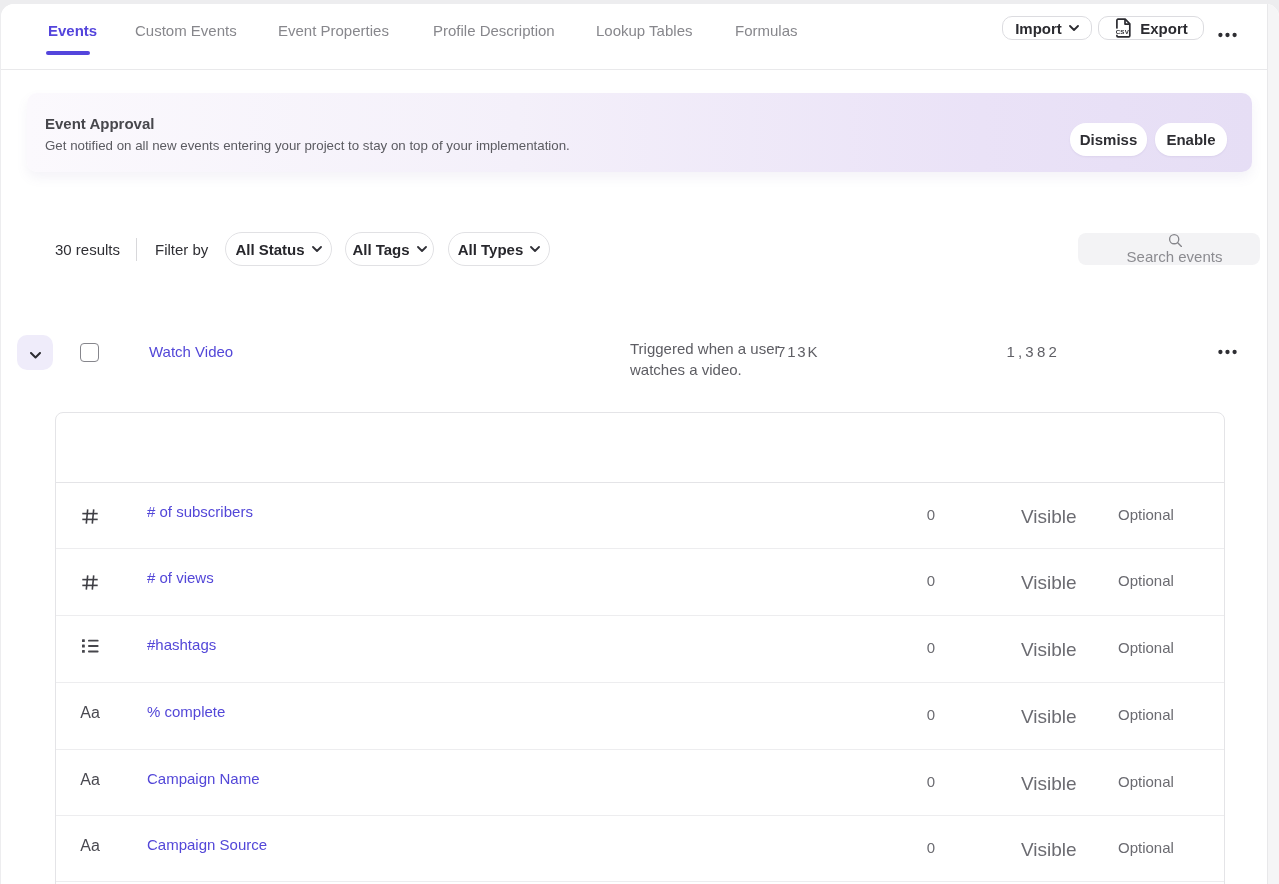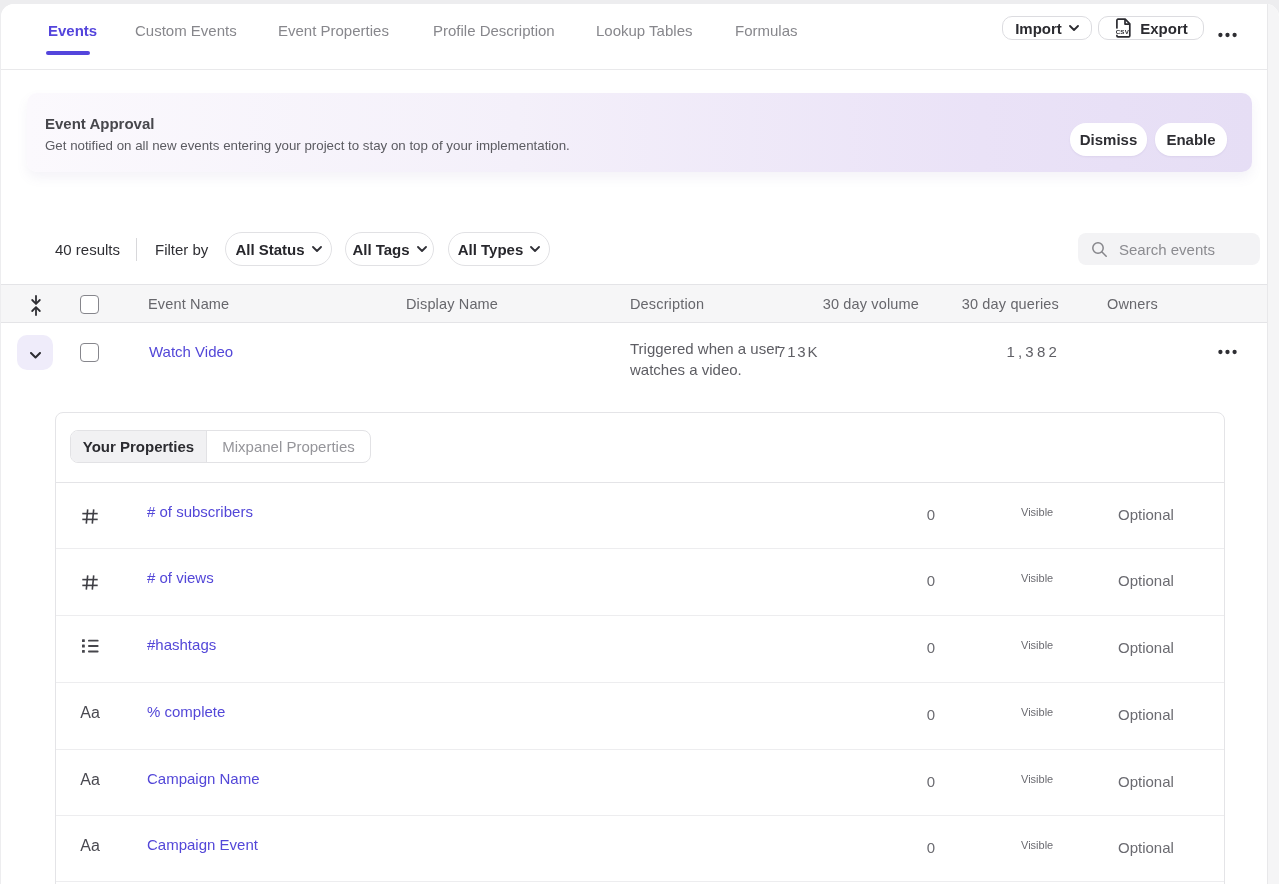--- a/index.html
+++ b/index.html
@@ -29,21 +29,21 @@
   .banner h3 { position:absolute; left:18px; top:22px; font-size:15px; font-weight:700; color:#47474c; }
   .banner p  { position:absolute; left:18px; top:45px; font-size:13.3px; color:#5b5b61; }
   .wbtn { position:absolute; top:30px; height:33px; border:none; border-radius:16px;
           background:#fff; display:flex; align-items:center; justify-content:center;
           font-size:15px; font-weight:700; color:#2e2e33;
           box-shadow:0 1px 2px rgba(80,60,130,0.08); }
   .pill { position:absolute; top:228px; height:34px; border:1px solid #e1e1e4; border-radius:17px;
           background:#fff; display:flex; align-items:center; justify-content:center;
           font-size:15px; font-weight:700; color:#27272c; gap:7px; }
   .search { position:absolute; left:1077px; top:229px; width:182px; height:32px;
-            border-radius:8px; background:#f3f3f5; display:flex; align-items:center; }
+            border-radius:8px; background:#f3f3f5; display:flex; align-items:center;flex-direction:column; }
 
   
   .thead { position:absolute; left:0; top:280px; width:1266px; height:39px;
            background:#f6f6f7; border-top:1px solid #e4e4e7; border-bottom:1px solid #e4e4e7; }
   .hlabel { position:absolute; top:11px; font-size:14.5px; letter-spacing:0.15px; color:#67676c; white-space:nowrap; }
   .cbx { position:absolute; width:19px; height:19px; border:1.4px solid #86868c;
          border-radius:4px; background:#fff; }
 
   
   .panel { position:absolute; left:54px; top:408px; width:1170px; height:500px;
@@ -55,21 +55,21 @@
              border-right:1px solid #e2e2e5; }
   .seg .s2 { width:163px; color:#95959a; display:flex; align-items:center;
              justify-content:center; font-size:15px; }
   .prow { position:absolute; left:0; width:1168px; height:67px; border-top:1px solid #ededef; }
   .picon { position:absolute; left:16px; top:0; width:36px; height:66px; display:flex;
            align-items:center; justify-content:center; color:#46464c; }
   .picon svg, .picon span { display:block; }
   .pname { position:absolute; left:91px; top:20px; font-size:15px; color:#5347d8; white-space:nowrap; }
   .pzero { position:absolute; left:779px; top:23px; width:100px; text-align:right;
            font-size:15px; color:#6b6b71; }
-  .pvis  { position:absolute; left:965px; top:23px; font-size:11px; color:#6b6b71; }
+  .pvis  { position:absolute; left:965px; top:23px; font-size:19px; color:#6b6b71; }
   .popt  { position:absolute; left:1062px; top:23px; font-size:15px; color:#6b6b71; }
 </style>
 </head>
 <body>
 <div class="card">
   <div class="gutter"></div>
 
   <div class="nav">
     <span class="tab active" style="left:47px;">Events</span>
     <span class="tab" style="left:134px;">Custom Events</span>
@@ -99,21 +99,21 @@
     </svg>
   </div>
 
   <div class="banner">
     <h3>Event Approval</h3>
     <p>Get notified on all new events entering your project to stay on top of your implementation.</p>
     <div class="wbtn" style="left:1043px; width:77px;">Dismiss</div>
     <div class="wbtn" style="left:1128px; width:72px;">Enable</div>
   </div>
 
-  <span class="abs" style="left:54px; top:237px; font-size:15px; color:#2f2f34;">40 results</span>
+  <span class="abs" style="left:54px; top:237px; font-size:15px; color:#2f2f34;">30 results</span>
   <div class="abs" style="left:135px; top:234px; width:1px; height:23px; background:#d8d8db;"></div>
   <span class="abs" style="left:154px; top:237px; font-size:15px; color:#2f2f34;">Filter by</span>
   <div class="pill" style="left:224px; width:107px;">All Status
     <svg width="10" height="6" viewBox="0 0 10 6">
         <path d="M1 1l4 4 4-4" fill="none" stroke="#303036" stroke-width="1.8" stroke-linecap="round" stroke-linejoin="round"></path>
       </svg>
   </div>
   <div class="pill" style="left:344px; width:89px;">All Tags
     <svg width="10" height="6" viewBox="0 0 10 6">
         <path d="M1 1l4 4 4-4" fill="none" stroke="#303036" stroke-width="1.8" stroke-linecap="round" stroke-linejoin="round"></path>
@@ -125,59 +125,38 @@
       </svg>
   </div>
   <div class="search">
     <svg style="margin-left:13px;" width="17" height="17" viewBox="0 0 17 17">
       <circle cx="7" cy="7" r="5.2" fill="none" stroke="#85858a" stroke-width="1.5"></circle>
       <path d="M11 11l4.2 4.2" stroke="#85858a" stroke-width="1.5" stroke-linecap="round"></path>
     </svg>
     <span style="margin-left:11px; font-size:15px; color:#8b8b90;">Search events</span>
   </div>
 
-  <div class="thead">
-    <svg class="abs" style="left:27px; top:10px;" width="16" height="21" viewBox="0 0 16 21">
-      <g stroke="#2e2e33" stroke-width="1.8" stroke-linecap="round" stroke-linejoin="round" fill="none">
-        <path d="M8 1v7.4"></path>
-          <path d="M4.2 5L8 8.8l3.8-3.8"></path>
-        <path d="M8 20v-7.4"></path>
-          <path d="M4.2 16L8 12.2l3.8 3.8"></path>
-      </g>
-    </svg>
-    <div class="cbx" style="left:79px; top:10px;"></div>
-    <span class="hlabel" style="left:147px;">Event Name</span>
-    <span class="hlabel" style="left:405px;">Display Name</span>
-    <span class="hlabel" style="left:629px;">Description</span>
-    <span class="hlabel" style="left:768px; width:150px; text-align:right;">30 day volume</span>
-    <span class="hlabel" style="left:908px; width:150px; text-align:right;">30 day queries</span>
-    <span class="hlabel" style="left:1106px;">Owners</span>
-  </div>
 
   <div class="abs" style="left:16px; top:331px; width:36px; height:35px; border-radius:10px; background:#efecfa;">
     <svg style="position:absolute; left:13px; top:17px;" width="11" height="7" viewBox="0 0 11 7">
         <path d="M1 1l4.5 4.5L10 1" fill="none" stroke="#2c2c31" stroke-width="2" stroke-linecap="round" stroke-linejoin="round"></path>
       </svg>
   </div>
   <div class="cbx" style="left:79px; top:339px;"></div>
   <span class="abs" style="left:148px; top:339px; font-size:15px; color:#5347d8;text-align:right;">Watch Video</span>
   <div class="abs" style="left:629px; top:334px; width:160px; font-size:15px; line-height:21px; color:#5d5d63;">Triggered when a user watches a video.</div>
   <span class="abs" style="left:776px; top:339px; width:141px; text-align:left; font-size:15px; color:#5f5f65; letter-spacing:1.8px;">713K</span>
   <span class="abs" style="left:917px; top:339px; width:142px; text-align:right; font-size:15px; color:#5f5f65; letter-spacing:3.2px;">1,382</span>
   <svg class="abs" style="left:1217px; top:345px;" width="19" height="6" viewBox="0 0 19 6">
     <circle cx="2.4" cy="3" r="2.15" fill="#2e2e33"></circle>
       <circle cx="9.5" cy="3" r="2.15" fill="#2e2e33"></circle>
       <circle cx="16.6" cy="3" r="2.15" fill="#2e2e33"></circle>
   </svg>
 
   <div class="panel">
-    <div class="seg">
-        <div class="s1">Your Properties</div>
-        <div class="s2">Mixpanel Properties</div>
-      </div>
 
     <div class="prow" style="top:69px; border-top:1px solid #e4e4e7;">
       <div class="picon">
           <svg width="16" height="15" viewBox="0 0 16 15">
             <g stroke="#3f3f45" stroke-width="1.6" fill="none">
               <path d="M5.7 0.4L4.3 14.6"></path>
               <path d="M11.7 0.4L10.3 14.6"></path>
               <path d="M0.3 4.6h15.4"></path>
               <path d="M0.3 10.4h15.4"></path>
             </g>
@@ -237,19 +216,19 @@
         </div>
       <span class="pname">Campaign Name</span>
       <span class="pzero">0</span>
         <span class="pvis">Visible</span>
         <span class="popt">Optional</span>
     </div>
     <div class="prow" style="top:402px; border-bottom:1px solid #ededef;">
       <div class="picon">
           <span style="font-size:16px; color:#494950; transform:translateY(-3px);">Aa</span>
         </div>
-      <span class="pname">Campaign Event</span>
+      <span class="pname">Campaign Source</span>
       <span class="pzero">0</span>
         <span class="pvis">Visible</span>
         <span class="popt">Optional</span>
     </div>
   </div>
 </div>
 
 </body></html>

